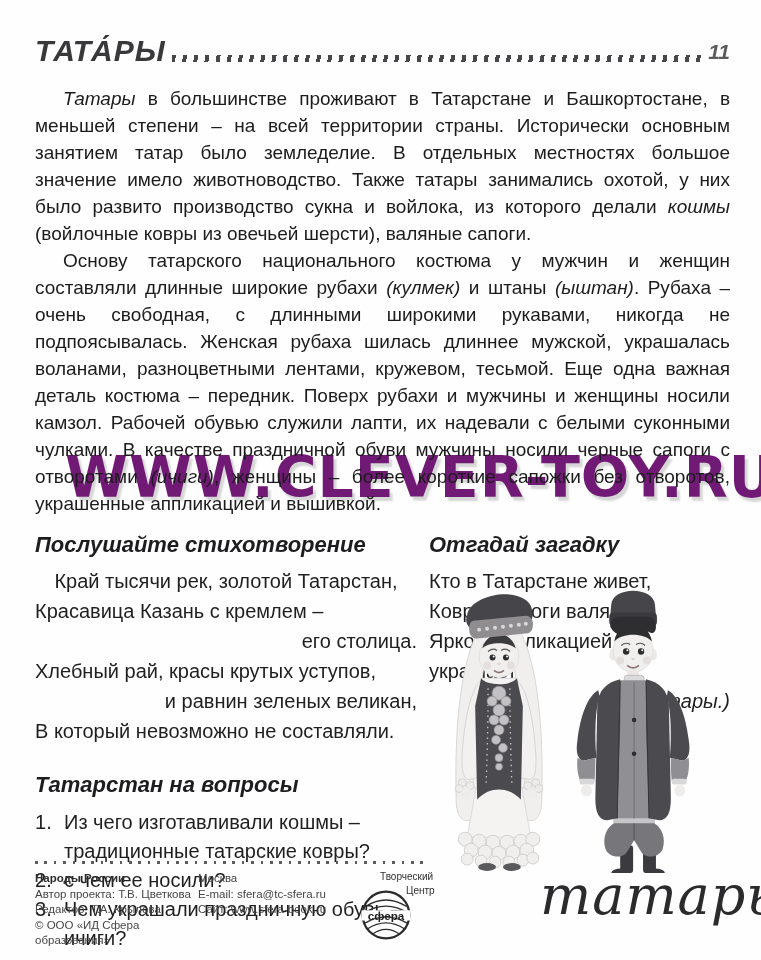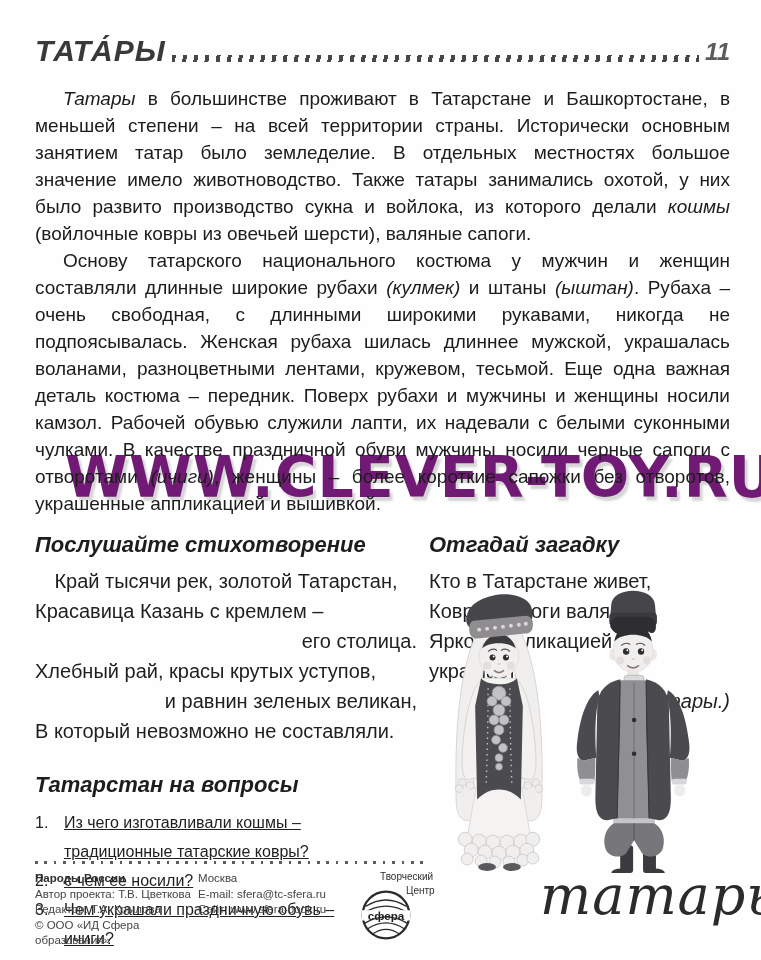--- a/index.html
+++ b/index.html
@@ -14,21 +14,21 @@
   .header { display:flex; align-items:flex-end; }
   .title {
     font-size:30px; font-weight:bold; font-style:italic; letter-spacing:1px;
     color:#39393c; margin:0; line-height:34px; white-space:nowrap;
   }
   .leader {
     flex:1; height:7px; margin:0 6px 6px 6px;
     background:repeating-linear-gradient(100deg,#47474a 0 4px, transparent 4px 11px);
   }
   .pagenum {
-    font-size:24px; font-weight:bold; font-style:italic; color:#5b5b5e; line-height:32px;
+    font-size:21px; font-weight:bold; font-style:italic; color:#5b5b5e; line-height:32px;
   }
 
   
   .body-par {
     font-size:19px; line-height:27px; text-align:justify; margin:0; text-indent:28px;
     color:#1c1c1c;
   }
   .body-par.first { margin-top:17px; }
 
   
@@ -38,21 +38,21 @@
   .section-heading {
     font-size:22px; font-weight:bold; font-style:italic; margin:0 0 8px 0; color:#1d1d1f;
   }
   .poem-line, .riddle-line { font-size:20px; line-height:30px; }
   .riddle-answer { font-size:20px; font-style:italic; text-align:right; margin-top:4px; }
 
   .questions { margin-top:26px; width:382px; }
   .q-list { margin:10px 0 0 0; padding:0; list-style:none; counter-reset:q; }
   .q-list li {
     counter-increment:q; position:relative; padding-left:29px;
-    font-size:16px; line-height:29px;text-decoration:underline;
+    font-size:20px; line-height:29px;
   }
   .q-list li::before { content:counter(q) "."; position:absolute; left:0; top:0; }
 
   
   .illustration { position:absolute; left:429px; top:575px; width:289px; height:298px; z-index:1; }
   .illustration svg { width:100%; height:100%; }
 
   
   .watermark {
     position:absolute; left:50%; top:444px; transform:translateX(-50%);

